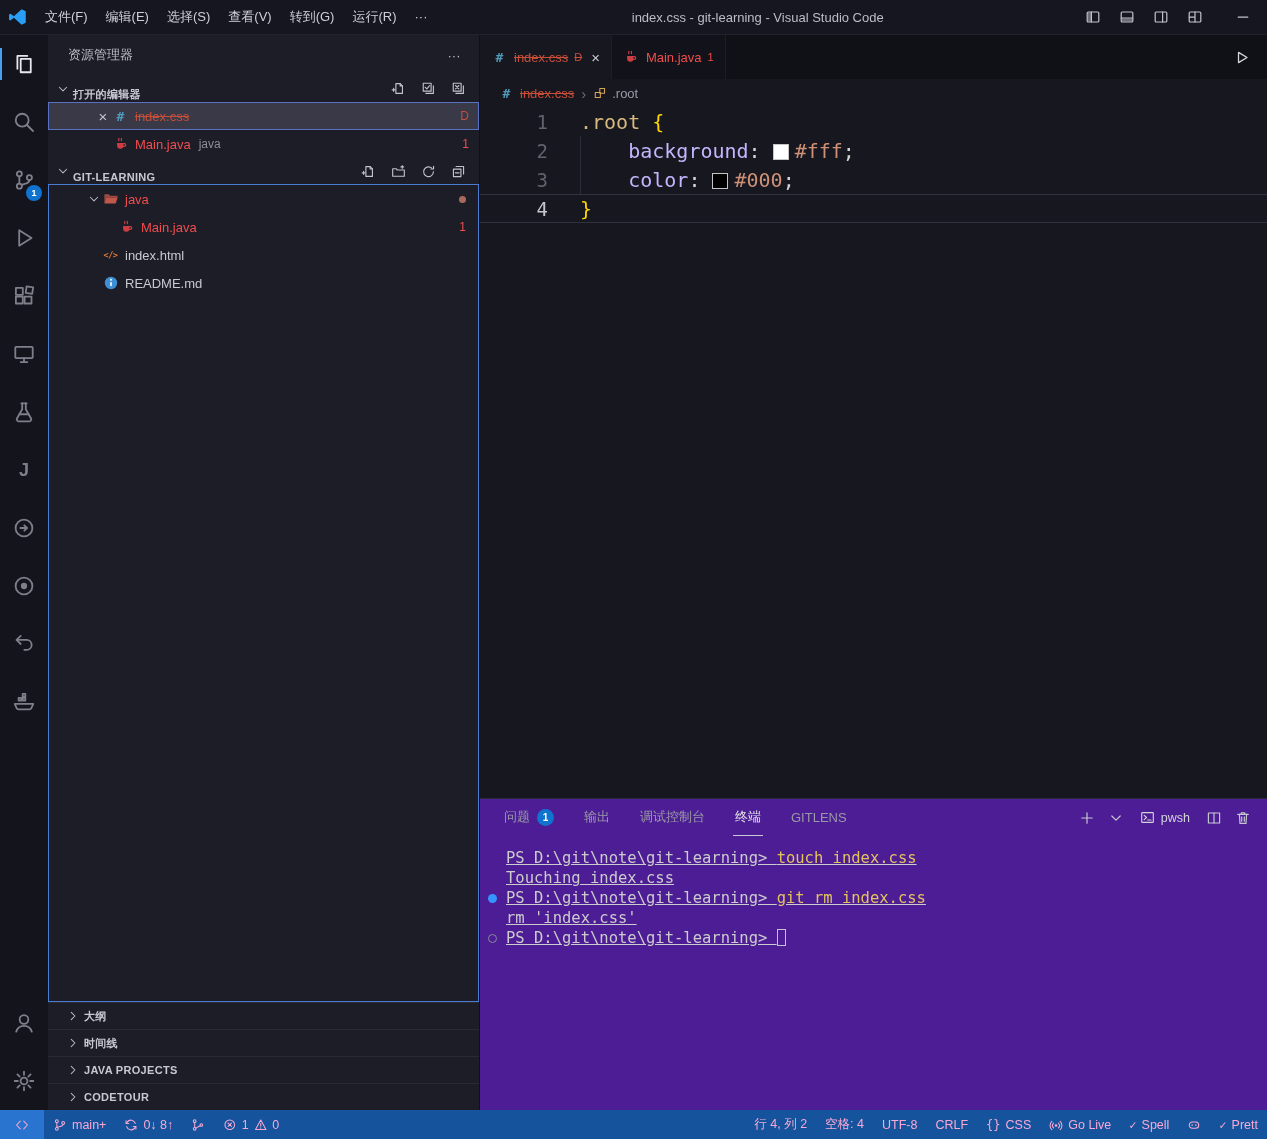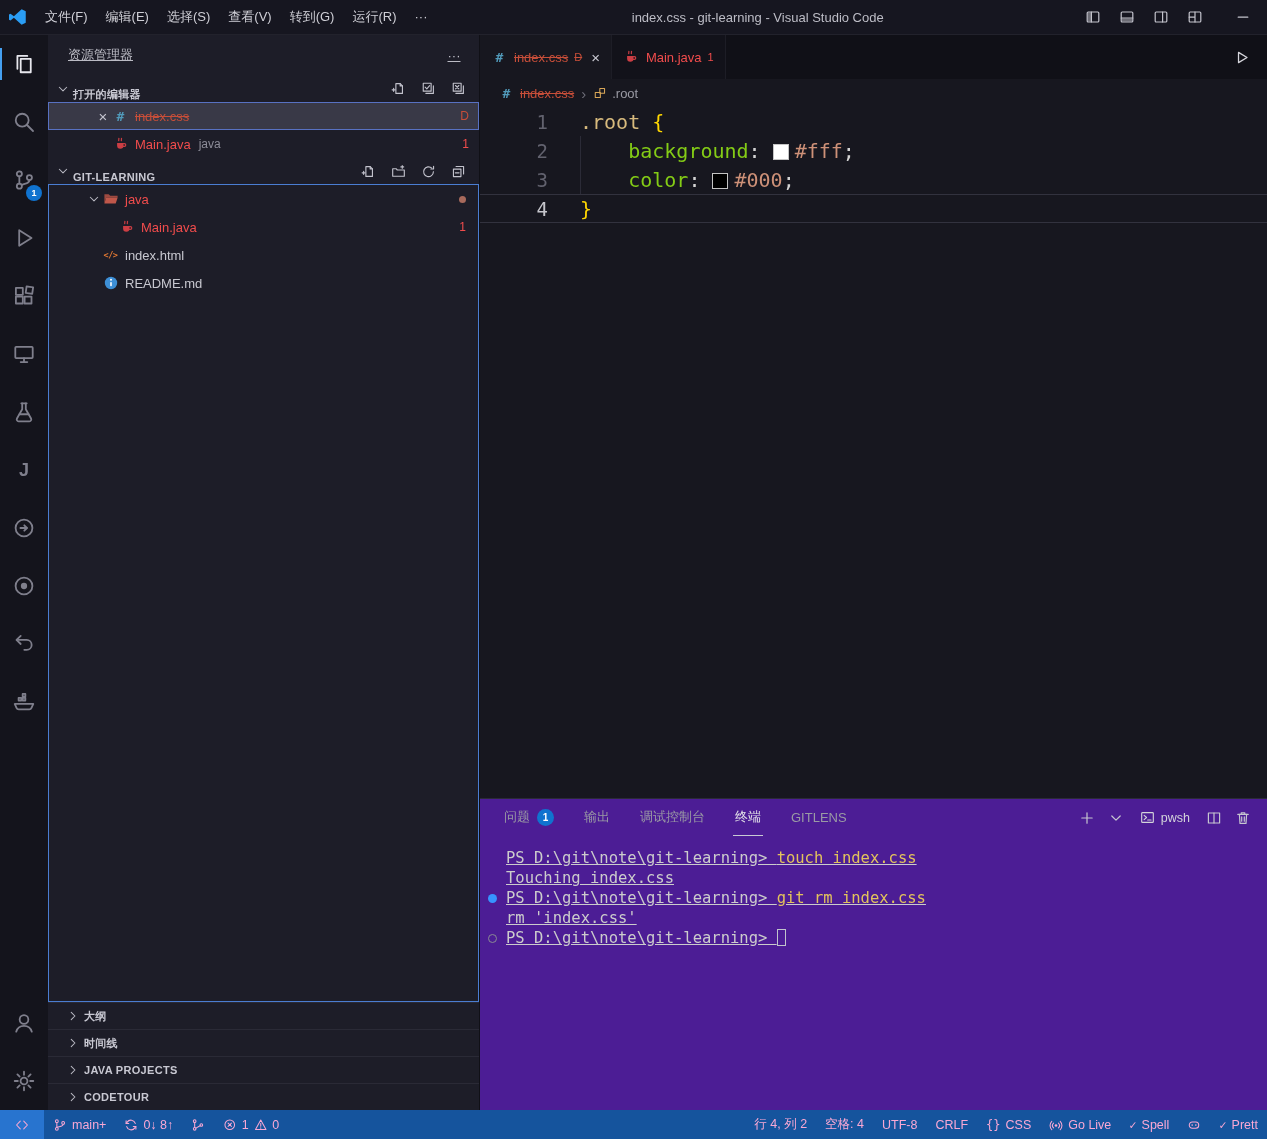--- a/index.html
+++ b/index.html
@@ -23,21 +23,21 @@
   .activitybar{width:48px;background:#14141c;display:flex;flex-direction:column;justify-content:space-between;}
   .ab-top,.ab-bottom{display:flex;flex-direction:column;}
   .ab-item{position:relative;height:58px;display:flex;align-items:center;justify-content:center;color:#7f7f8c;}
   .ab-item.active{color:#e8e8ee;}
   .ab-item.active::before{content:'';position:absolute;left:0;top:13px;bottom:13px;width:2px;background:#45a0f0;}
   .ab-item .txt-icn{font-size:18px;font-weight:700;}
   .ab-badge{position:absolute;right:6px;bottom:8px;background:#1073cf;color:#fff;border-radius:50%;width:16px;height:16px;font-size:9px;line-height:16px;text-align:center;font-weight:700;}
 
   
   .sidebar{width:432px;background:#1d1d28;display:flex;flex-direction:column;min-height:0;border-right:1px solid #101016;}
-  .sidebar-header{flex:0 0 40px;display:flex;align-items:center;justify-content:space-between;padding:0 14px 0 20px;color:#bbbbc4;text-decoration:underline;}
+  .sidebar-header{flex:0 0 40px;display:flex;align-items:center;justify-content:space-between;padding:0 14px 0 20px;color:#bbbbc4;}
   .icon-btn{width:22px;height:22px;display:flex;align-items:center;justify-content:center;border-radius:4px;color:#c2c2cc;}
   .section-header{flex:0 0 26px;display:flex;align-items:center;padding:0 10px 0 6px;font-size:11px;font-weight:700;color:#c8c8d2;}
   .chev-slot{width:17px;flex:0 0 17px;display:flex;justify-content:center;align-items:center;color:#b8b8c2;}
   .sh-label{margin-left:2px;letter-spacing:.3px;margin-top:12px;}
   .sh-actions{margin-left:auto;display:flex;gap:8px;}
   .oe-list{flex:0 0 56px;}
   .oe-row{height:28px;display:flex;align-items:center;padding:0 10px 0 46px;color:#c8c8d0;}
   .oe-row.selected{background:#393947;outline:1px solid #5871c2;outline-offset:-1px;}
   .row-close{width:18px;flex:0 0 18px;text-align:center;font-size:15px;color:#c5c5cf;visibility:hidden;}
   .oe-row.selected .row-close{visibility:visible;}
@@ -76,21 +76,21 @@
 
   .code-area{flex:1;position:relative;font-family:"DejaVu Sans Mono","Liberation Mono",monospace;font-size:20px;overflow:hidden;}
   .code-line{height:29px;display:flex;align-items:center;position:relative;}
   .code-line .gutter{width:68px;flex:0 0 68px;text-align:right;color:#62626e;font-size:19px;}
   .code-line.active .gutter{color:#c6c6cc;}
   .code-line .lc{padding-left:32px;white-space:pre;}
   .code-line.active::after{content:'';position:absolute;left:0;right:0;top:0;bottom:0;border-top:1px solid #32323e;border-bottom:1px solid #32323e;pointer-events:none;}
   .indent-guide{position:absolute;left:100px;top:29px;height:58px;width:1px;background:#2b2b37;}
   .tk-selector{color:#d7ba7d;}
   .tk-brace{color:#ffd700;}
-  .tk-prop{color:#84cc16;}
+  .tk-prop{color:#c4b5fd;}
   .tk-punct{color:#d4d4d4;}
   .tk-val{color:#ce9178;}
   .swatch{display:inline-block;width:16px;height:16px;border:1.5px solid #c4c4c4;margin-right:6px;vertical-align:-2px;}
 
   
   .panel{flex:0 0 312px;border-top:1px solid #2b2b37;display:flex;flex-direction:column;background:#4c1d95;}
   .panel-header{flex:0 0 37px;display:flex;align-items:center;padding:0 12px 0 22px;}
   .panel-tabs{display:flex;gap:26px;height:100%;}
   .p-tab{display:flex;align-items:center;gap:7px;color:#9a9aa4;height:100%;border-bottom:1px solid transparent;padding:0 2px;}
   .p-tab.active{color:#e3e3e8;border-bottom-color:#c9c9d4;}

